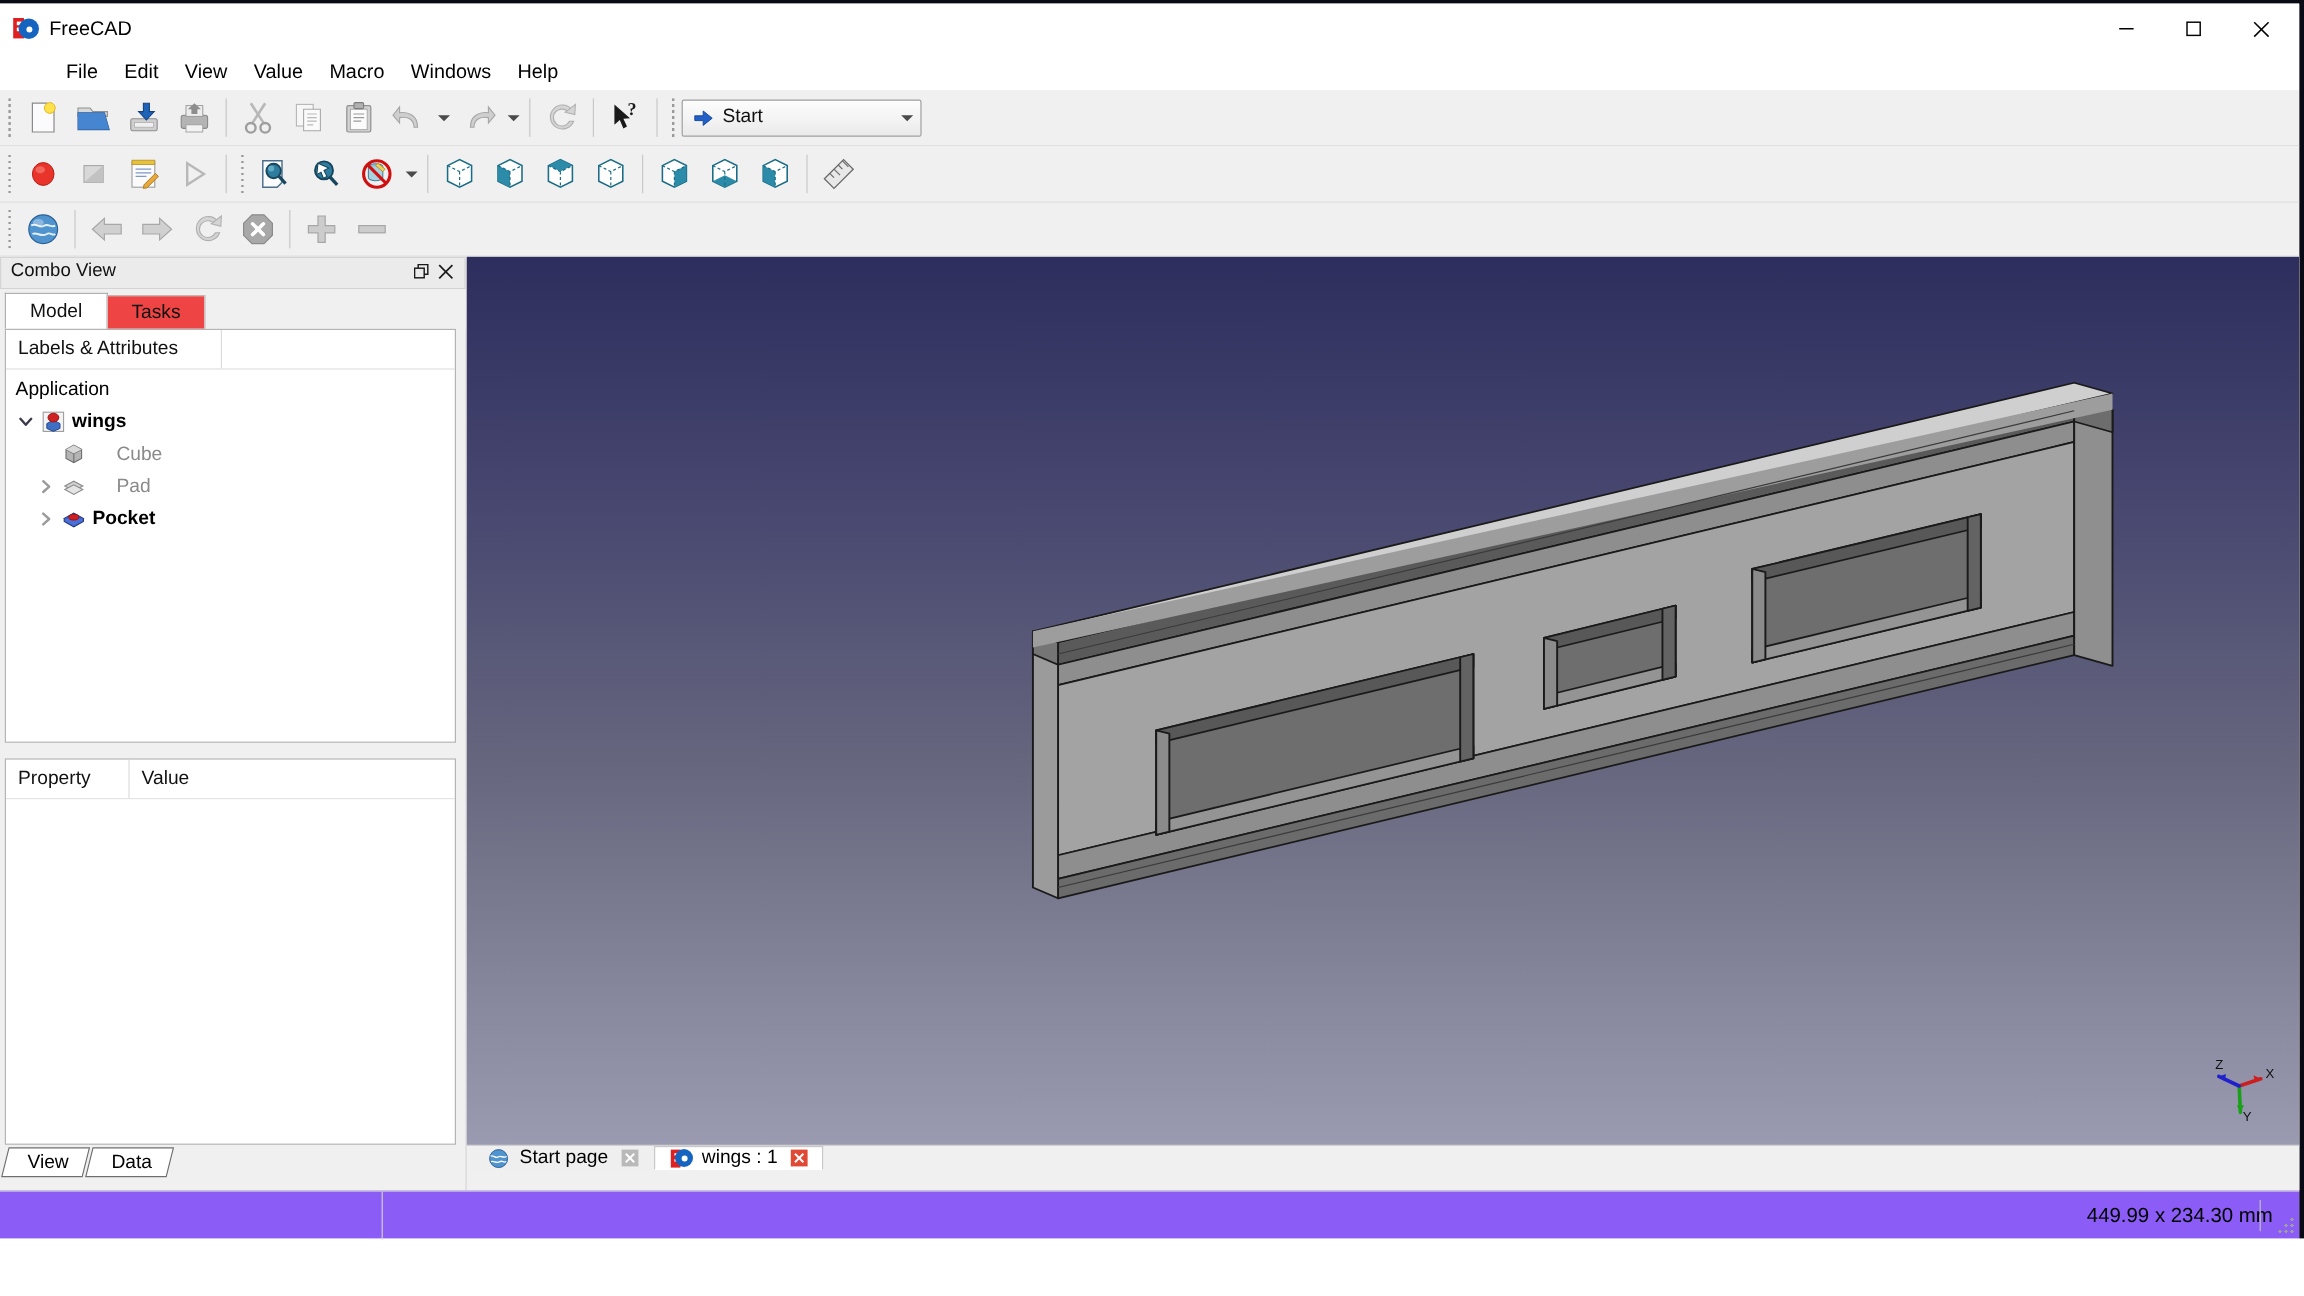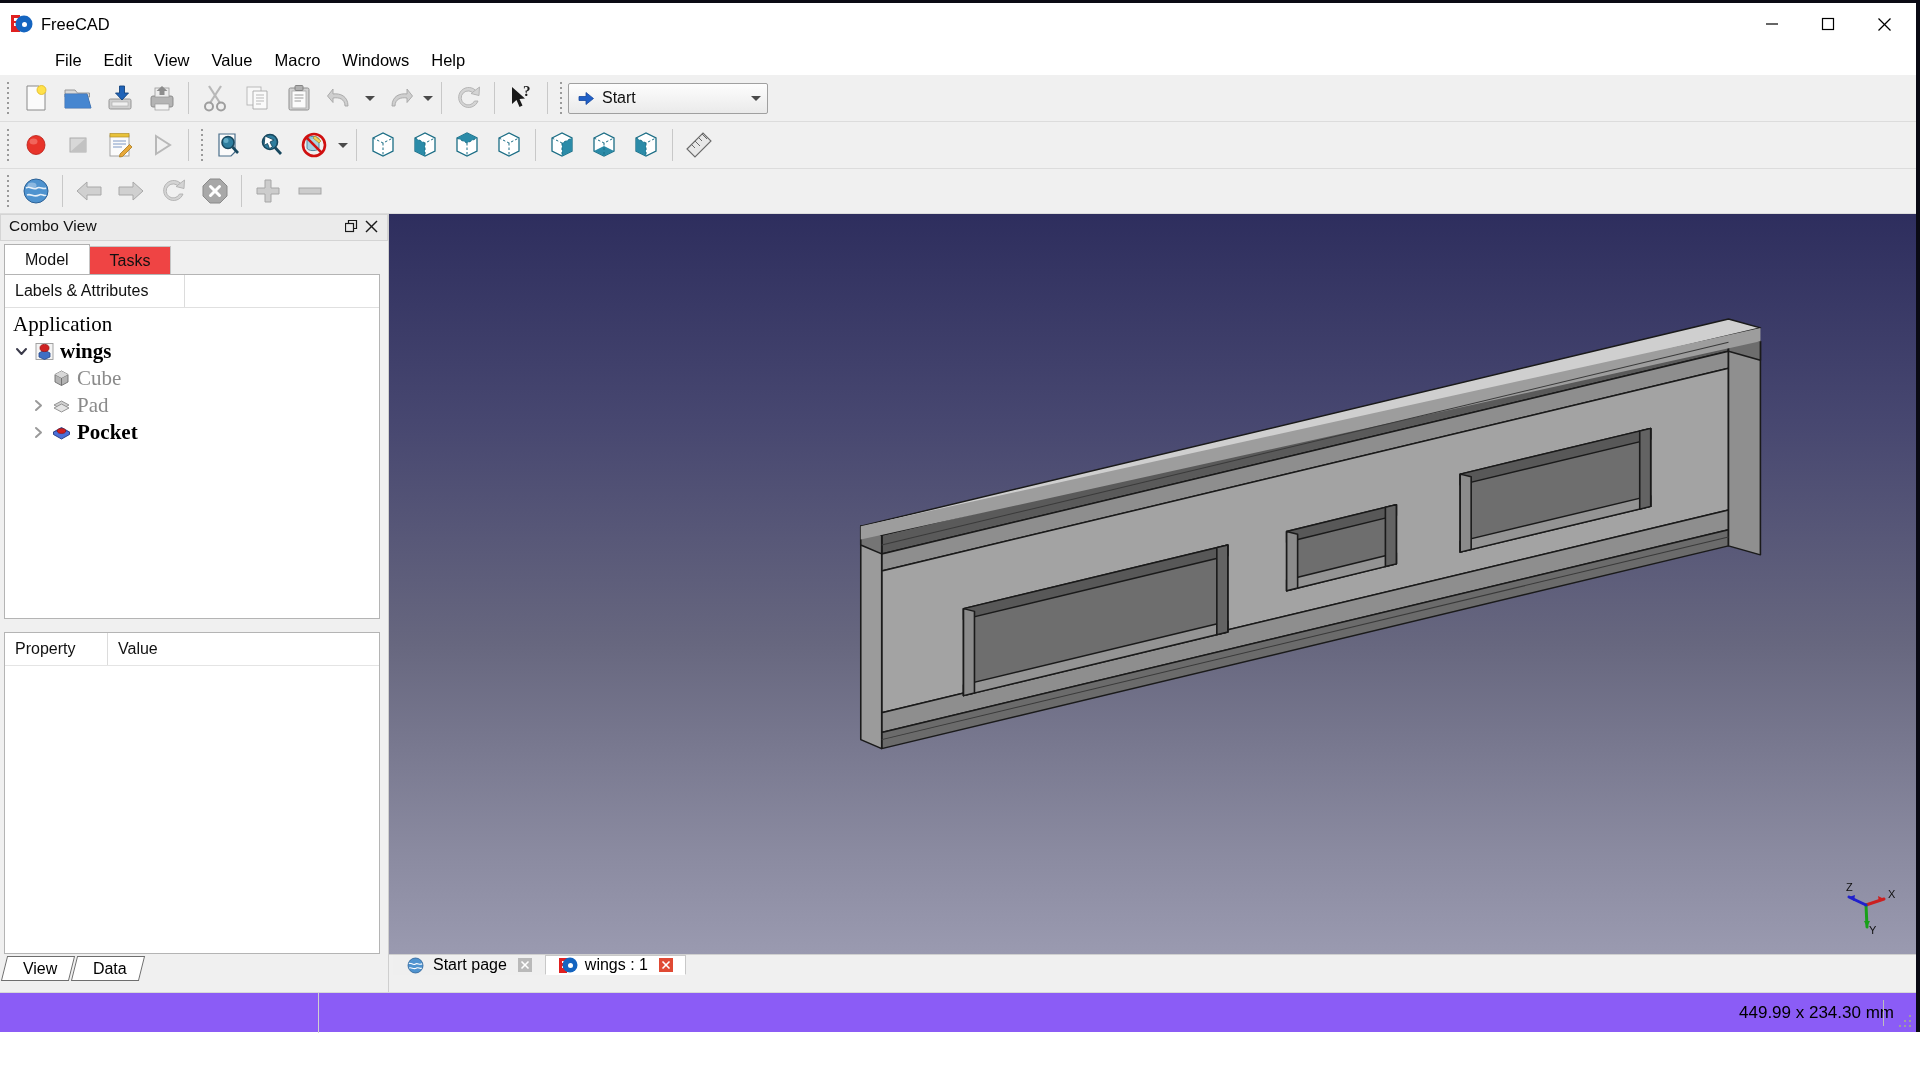--- a/index.html
+++ b/index.html
@@ -159,30 +159,30 @@
     gap: 36px;
   }
   .tree-header .th {
     padding: 0 10px; font-size: 16px; color: #111;
     height: 100%; display: flex; align-items: center;
   }
   .tree-header .th.first { border-right: 1px solid #dcdcdc; min-width: 180px; }
   .tree-body { padding-top: 3px; }
   .trow {
     display: flex; align-items: center; height: 27px;
-    font-size: 21px; cursor: default; padding-left: 5px; font-family: Liberation Serif, serif;
+    font-size: 16px; cursor: default; padding-left: 5px;
   }
   .twist {
     width: 22px; display: flex; align-items: center; justify-content: center; flex: none;
   }
   .twist svg { display: block; }
   .ticon { width: 24px; display: flex; align-items: center; justify-content: center; flex: none; }
   .tlabel { padding-left: 4px; }
   .tlabel.bold { font-weight: bold; color: #000; }
-  .tlabel.dim { color: #8a8a8a; }
+  .tlabel.dim { color: #8a8a8a; margin-left: 20px; }
   .tlabel.root { font-weight: bold; color: #000; }
   .indent-1 { padding-left: 22px; }
 
   .propbox {
     margin: 13px 8px 0 4px;
     background: #ffffff;
     border: 1px solid #b4b4b4;
     flex: 1; min-height: 0;
     display: flex; flex-direction: column;
   }

